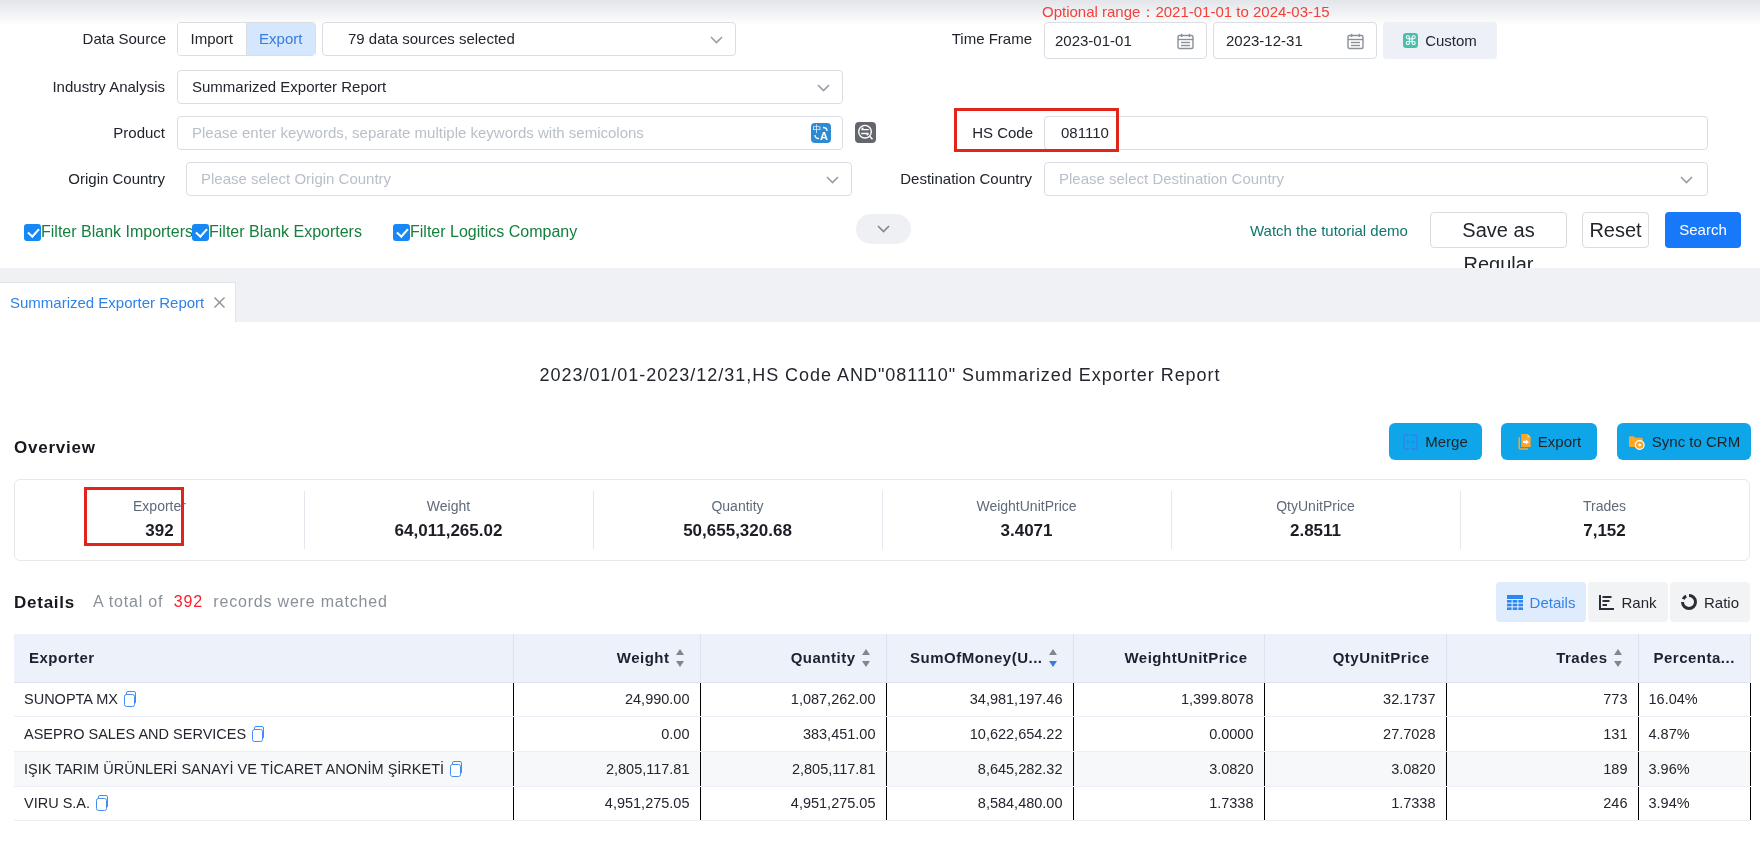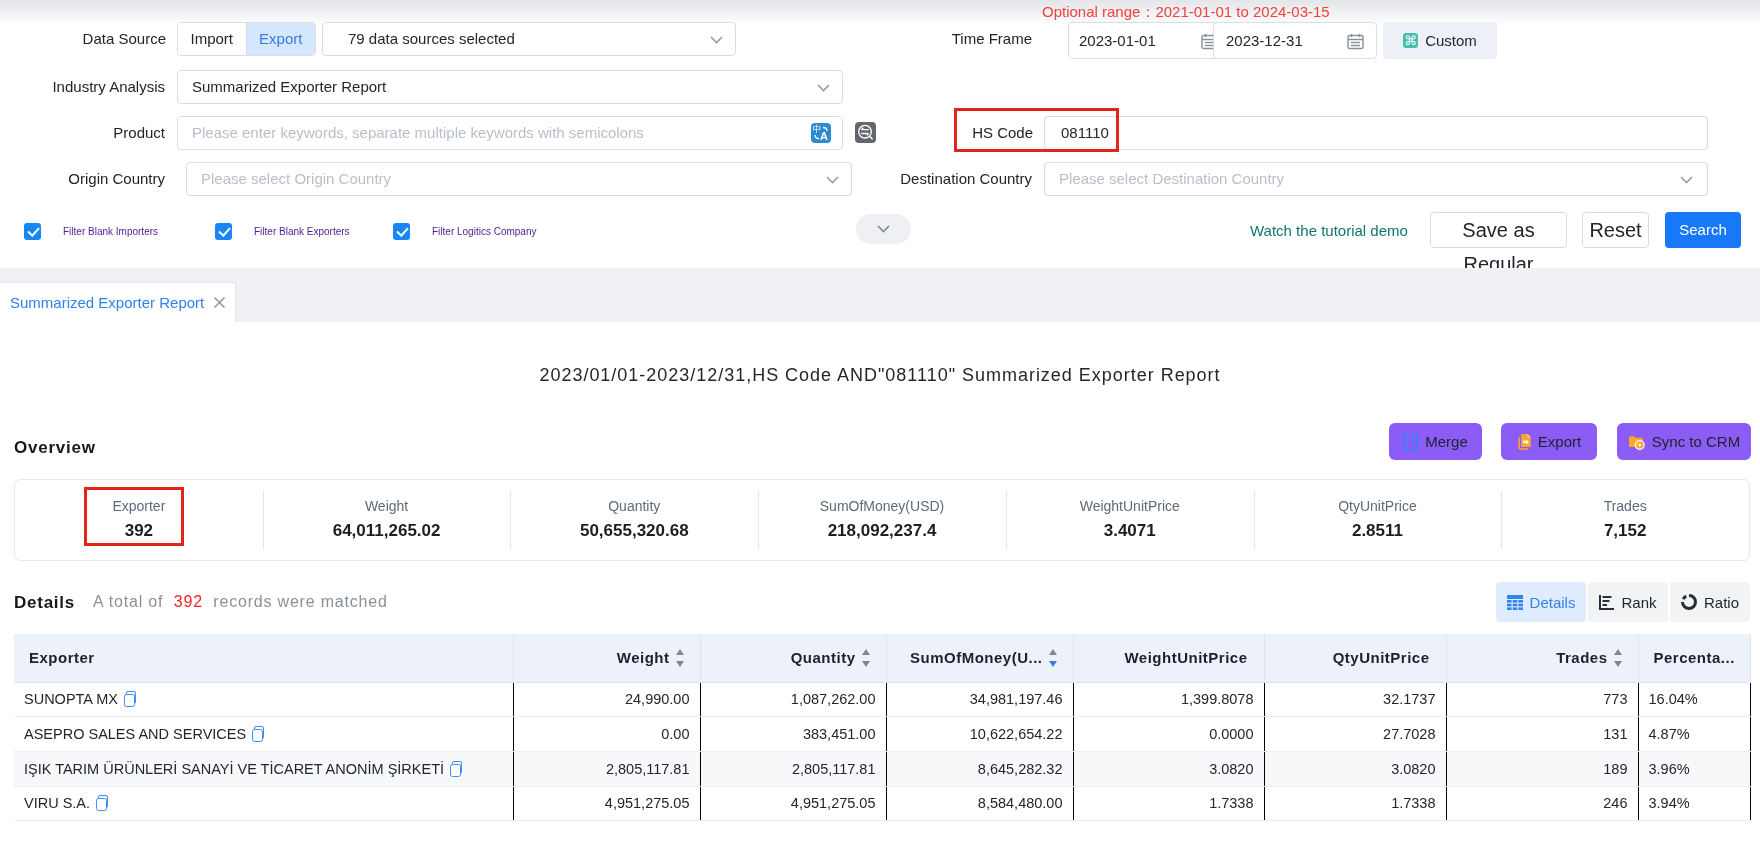--- a/index.html
+++ b/index.html
@@ -23,21 +23,21 @@
   <div style="width:69px; line-height:32px; text-align:center; font-size:15px; color:#3a7ce0; background:#d4e7fc;">Export</div>
 </div>
 <div class="abs inp" style="left:322px; top:22px; width:414px; padding-left:25px;">79 data sources selected
   <svg class="chev" viewBox="0 0 13 8">
       <polyline points="1,1 6.5,6.5 12,1" fill="none" stroke="#979ca6" stroke-width="1.6"></polyline>
     </svg>
 </div>
 
 <div class="abs" style="left:1042px; top:3px; font-size:15px; color:#f1413a;">Optional range：2021-01-01 to 2024-03-15</div>
 <div class="abs lbl" style="left:866px; top:22px; width:166px;">Time Frame</div>
-<div class="abs inp" style="left:1044px; top:22px; width:163px; height:37px; line-height:35px; padding-left:10px;margin-left:24px;">2023-01-01
+<div class="abs inp" style="left:1044px; top:22px; width:163px; height:37px; line-height:35px; padding-left:10px;">2023-01-01
   <svg class="abs" style="right:12px; top:10px;" width="17" height="17" viewBox="0 0 17 17">
       <g fill="none" stroke="#8a909b" stroke-width="1.4">
         <rect x="1" y="2.5" width="15" height="13" rx="1.5"></rect>
         <line x1="1" y1="6.5" x2="16" y2="6.5"></line>
         <line x1="4.6" y1="0.8" x2="4.6" y2="4"></line>
         <line x1="12.4" y1="0.8" x2="12.4" y2="4"></line>
         <line x1="4" y1="9.5" x2="13" y2="9.5"></line>
         <line x1="4" y1="12.5" x2="13" y2="12.5"></line>
       </g>
     </svg>
@@ -96,21 +96,21 @@
 <div class="abs inp ph" style="left:1044px; top:162px; width:664px; padding-left:14px;">Please select Destination Country
   <svg class="chev" style="right:14px;" viewBox="0 0 13 8">
       <polyline points="1,1 6.5,6.5 12,1" fill="none" stroke="#979ca6" stroke-width="1.6"></polyline>
     </svg>
 </div>
 
 <div class="abs cbg" style="left:24px;">
     <span class="cb"></span>
     <span class="cblbl">Filter Blank Importers</span>
   </div>
-<div class="abs cbg" style="left:215px;">
+<div class="abs cbg" style="left:192px;">
     <span class="cb"></span>
     <span class="cblbl">Filter Blank Exporters</span>
   </div>
 <div class="abs cbg" style="left:393px;">
     <span class="cb"></span>
     <span class="cblbl">Filter Logitics Company</span>
   </div>
 <div class="abs" style="left:856px; top:214px; width:55px; height:30px; background:#eef0f3; border-radius:15px;">
   <svg style="position:absolute; left:21px; top:11px;" width="13" height="8" viewBox="0 0 13 8">
       <polyline points="1,1 6.5,6.5 12,1" fill="none" stroke="#81868f" stroke-width="1.6"></polyline>
@@ -170,24 +170,20 @@
       <div class="sumlbl">Exporter</div>
       <div class="sumval">392</div>
     </div>
   <div class="sumcol sumdiv">
       <div class="sumlbl">Weight</div>
       <div class="sumval">64,011,265.02</div>
     </div>
   <div class="sumcol sumdiv">
       <div class="sumlbl">Quantity</div>
       <div class="sumval">50,655,320.68</div>
-    </div>
-  <div class="sumcol sumdiv">
-      <div class="sumlbl">SumOfMoney(USD)</div>
-      <div class="sumval">218,092,237.4</div>
     </div>
   <div class="sumcol sumdiv">
       <div class="sumlbl">WeightUnitPrice</div>
       <div class="sumval">3.4071</div>
     </div>
   <div class="sumcol sumdiv">
       <div class="sumlbl">QtyUnitPrice</div>
       <div class="sumval">2.8511</div>
     </div>
   <div class="sumcol sumdiv">
@@ -303,22 +299,22 @@
         <td>246</td>
         <td class="tl">3.94%</td>
     </tr>
   </tbody>
 </table>
 
 <style>
 .cb { display:inline-block; width:17px; height:17px; background:#1687f5; border-radius:3px; position:relative; }
 .cb::after { content:""; position:absolute; left:5.5px; top:2px; width:5px; height:9px; border:solid #fff; border-width:0 2px 2px 0; transform:rotate(42deg); }
 .cbg { top:223px; display:flex; align-items:center; }
-.cblbl { font-size:10px; color:#4c1d95; margin-left:22px; }
-.ovbtn { top:423px; height:37px; background:#8b5cf6; border-radius:6px; display:flex; align-items:center; justify-content:center; font-size:15px; color:#1f2329; }
+.cblbl { font-size:16px; color:#15803d; margin-left:0; }
+.ovbtn { top:423px; height:37px; background:#0ea5e9; border-radius:6px; display:flex; align-items:center; justify-content:center; font-size:15px; color:#1f2329; }
 .ovbtn svg { margin-right:7px; }
 .sumcol { flex:1; text-align:center; padding-top:18px; position:relative; }
 .sumdiv::before { content:""; position:absolute; left:0; top:11px; width:1px; height:58px; background:#e4e7ed; }
 .sumlbl { font-size:14px; color:#5f6a78; }
 .sumval { font-size:17px; font-weight:bold; color:#1b1e25; margin-top:7px; }
 .segbtn { top:582px; height:40px; border-radius:4px; display:flex; align-items:center; justify-content:center; font-size:15px; }
 .segbtn svg { margin-right:7px; }
 .dt { border-collapse:collapse; table-layout:fixed; width:1736px; font-size:14.5px; color:#23262e; }
 .dt th { background:#edf1fa; height:48px; font-size:15px; letter-spacing:0.5px; font-weight:bold; color:#1b2130; text-align:right; padding-right:16px; border-right:1px solid #dfe3f0; border-bottom:1px solid #dfe3f0; white-space:nowrap; }
 .dt th:last-child { border-right:1px solid #dfe3f0; }

